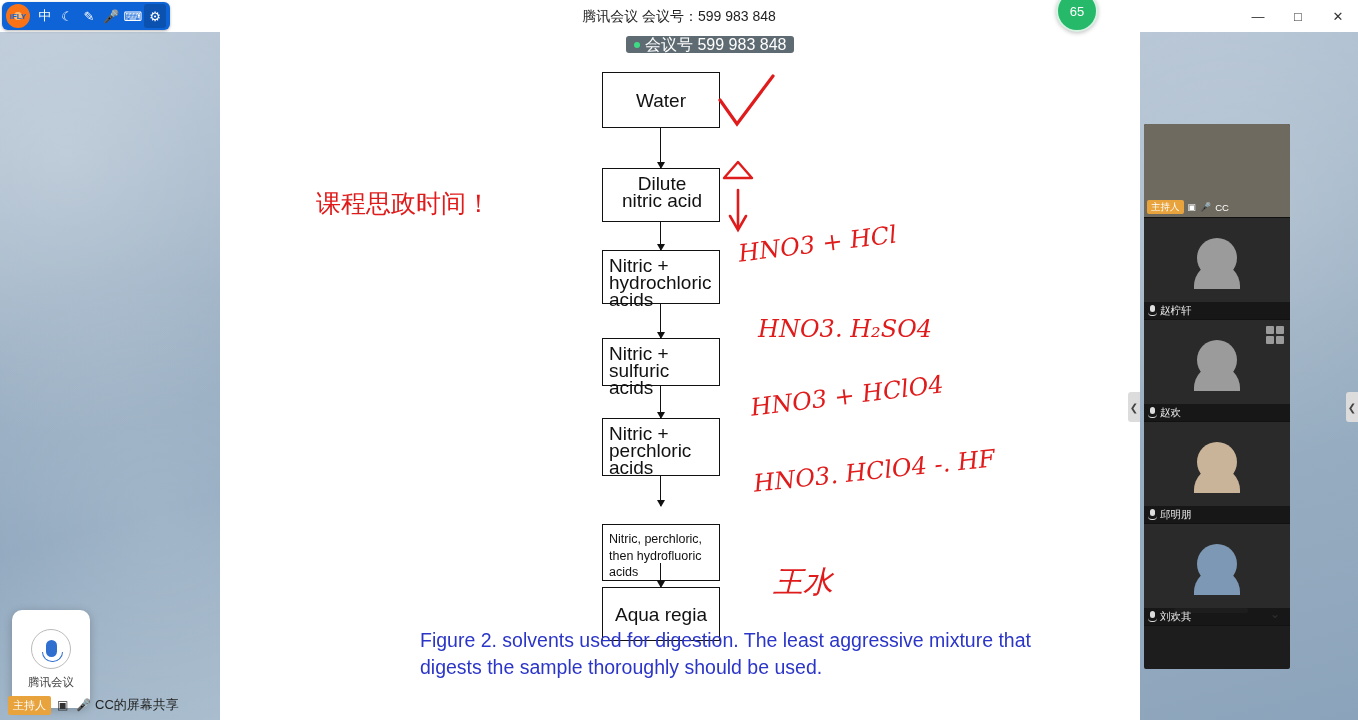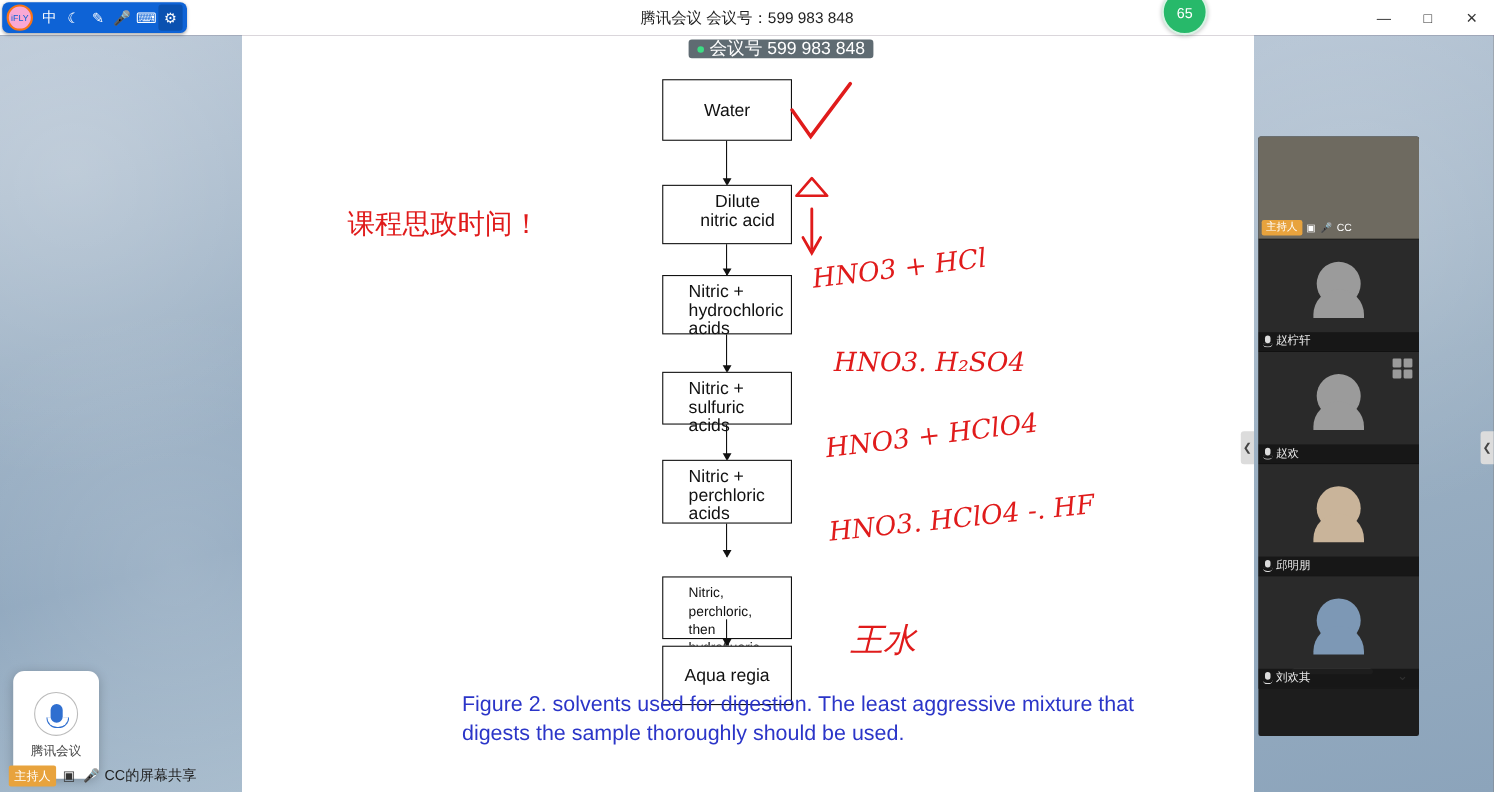--- a/index.html
+++ b/index.html
@@ -24,23 +24,23 @@
   .win-btn{width:40px;height:32px;display:flex;align-items:center;justify-content:center;color:#333;font-size:13px;}
 
   
   .ifly{
     position:absolute;left:2px;top:2px;height:28px;
     background:#0e63d6;border-radius:6px;display:flex;align-items:center;
     padding:0 4px;box-shadow:0 1px 3px rgba(0,0,0,.3);z-index:40;
   }
   .ifly .logo{
     width:24px;height:24px;border-radius:50%;
-    background:#f9a8d4;color:#0e63d6;font-size:8px;font-weight:normal;
+    background:#fdba74;color:#0e63d6;font-size:8px;font-weight:bold;
     display:flex;align-items:center;justify-content:center;margin-right:4px;
-    border:2px solid #f97316;box-sizing:border-box;
+    border:8px solid #f97316;box-sizing:border-box;
   }
   .ifly .tool{
     width:22px;height:24px;display:flex;align-items:center;justify-content:center;
     color:#fff;font-size:13px;
   }
   .ifly .tool.sel{background:#0a51b0;border-radius:3px;}
 
   
   .timer{
     position:absolute;left:1056px;top:-10px;width:42px;height:42px;border-radius:50%;
@@ -76,25 +76,25 @@
     position:absolute;left:406px;top:4px;height:17px;padding:0 8px;border-radius:3px;
     background:#5f6b72;color:#fff;font-size:16px;line-height:17px;white-space:nowrap;
     display:flex;align-items:center;
   }
   .meet-pill .dot{width:6px;height:6px;border-radius:50%;background:#3ddc84;margin-right:5px;}
 
   
   .flow{position:absolute;left:382px;top:8px;width:120px;}
   .fbox{
     position:absolute;width:118px;border:1px solid #111;background:#fff;
-    font-size:16px;color:#111;line-height:17px;text-align:center;
+    font-size:19px;color:#111;line-height:17px;text-align:center;
     box-sizing:border-box;padding:6px 4px;
   }
   .fbox.center{text-align:center;}
-  .fbox.left{text-align:left;padding-left:23px;}
+  .fbox.left{text-align:left;padding-left:6px;}
   .arrow{position:absolute;width:1px;background:#111;}
   .arrow:after{
     content:"";position:absolute;left:-3.5px;bottom:-1px;
     border-left:4px solid transparent;border-right:4px solid transparent;border-top:7px solid #111;
   }
 
   
   .ink{position:absolute;color:#e01b1b;font-family:"DejaVu Sans", sans-serif;pointer-events:none;}
   .ink-cn{font-size:25px;margin-left:12px;}
   .ink-hand{font-size:24px;font-style:italic;font-family:"DejaVu Serif", serif;}

